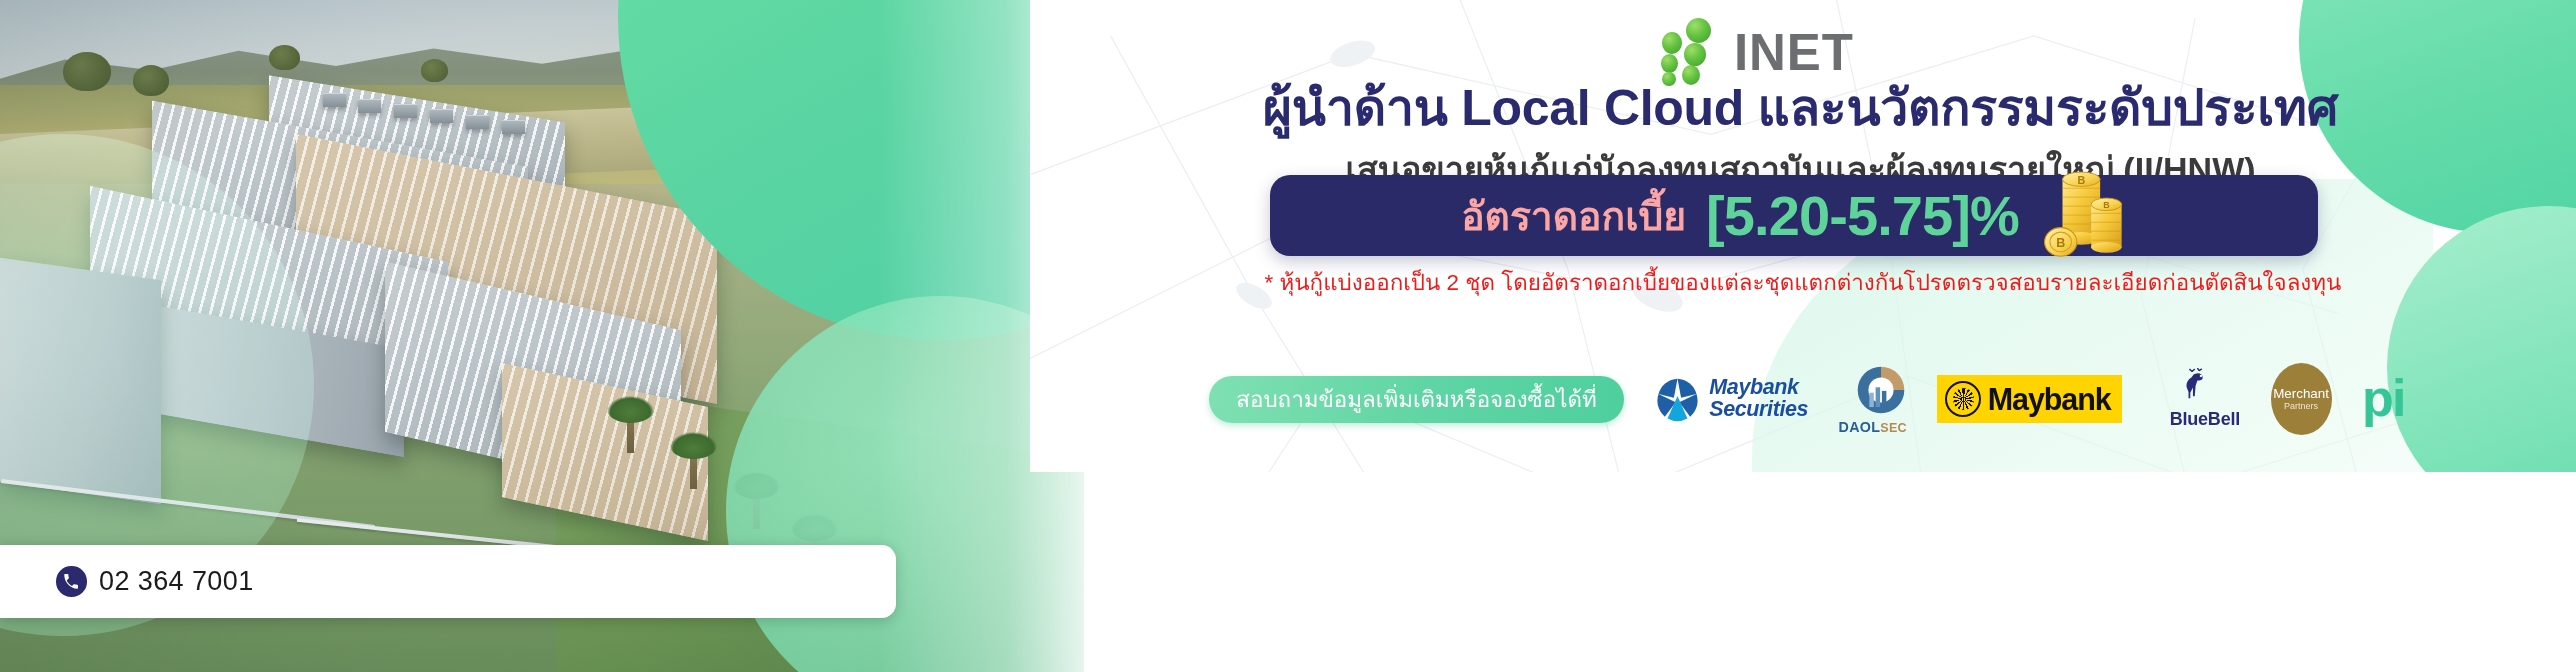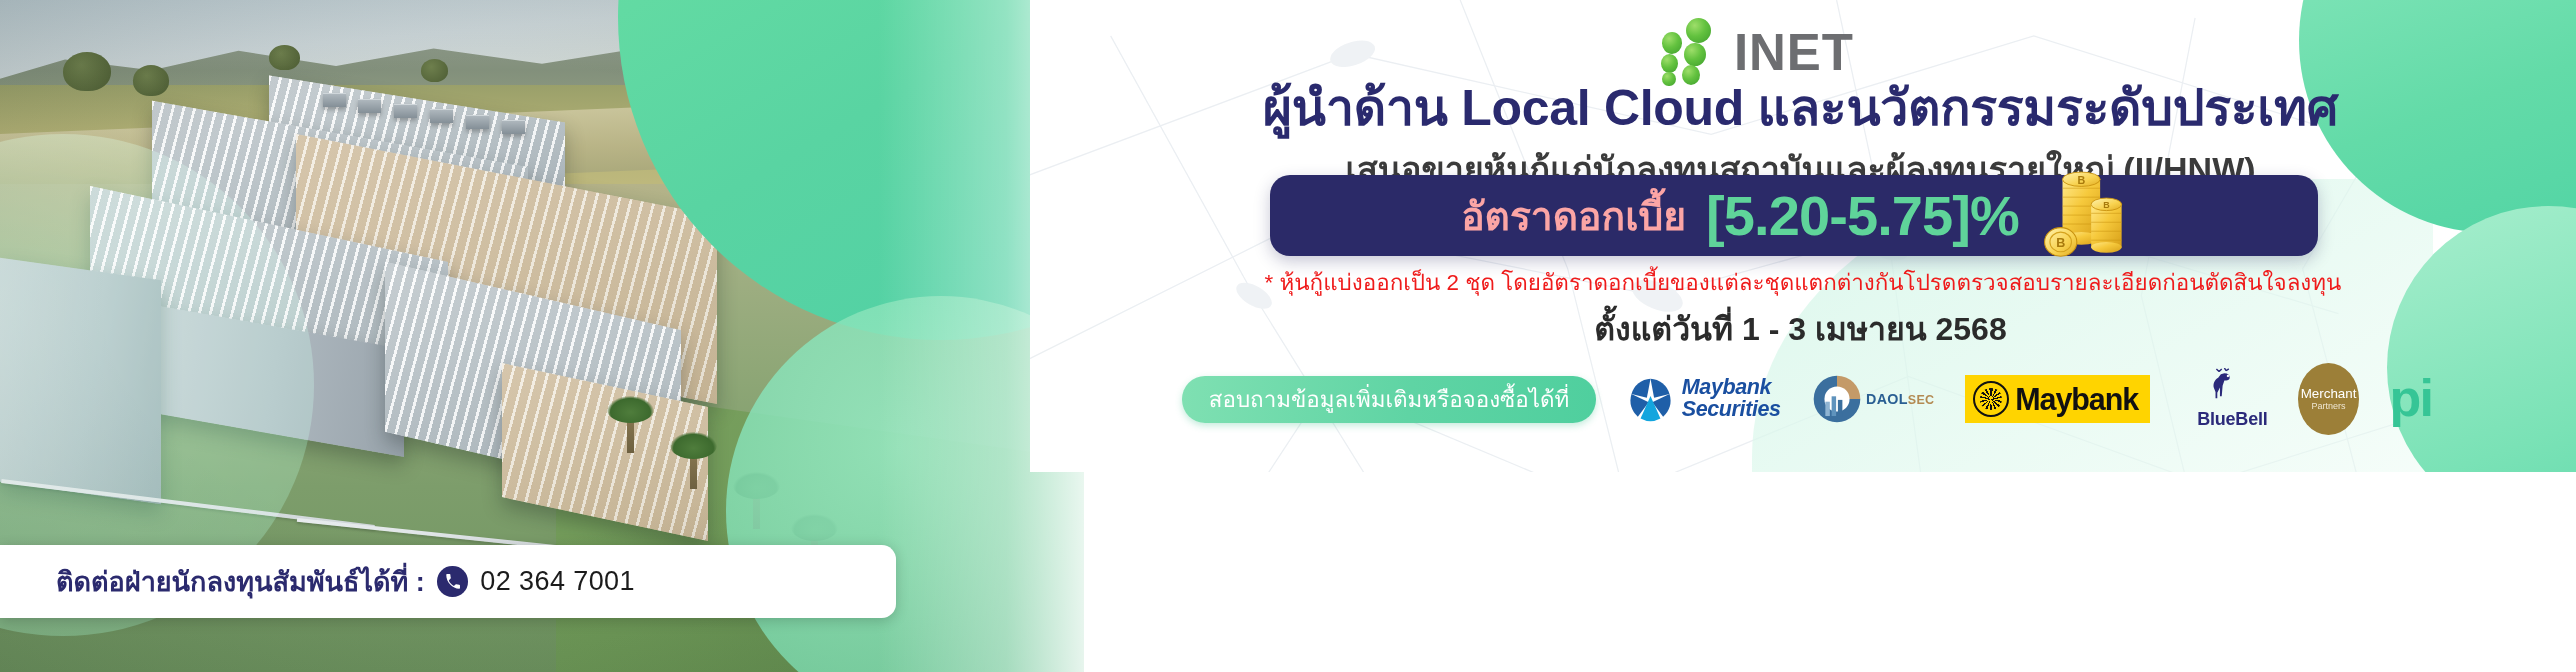--- a/index.html
+++ b/index.html
@@ -186,21 +186,21 @@
   .logo-slot { display:flex; align-items:center; justify-content:center; }
 
   
   .yuanta { display:flex; align-items:center; gap:8px; }
   .yuanta-mark { position:relative; width:47px; height:47px; }
   .yuanta-txt { line-height:1.02; }
   .yuanta-txt .l1 { font-size:21.5px; font-style:italic; font-weight:700; color:#1a4fa0; letter-spacing:-0.4px; }
   .yuanta-txt .l2 { font-size:21.5px; font-style:italic; font-weight:700; color:#1a4fa0; letter-spacing:-0.4px; }
 
   
-  .daol { display:flex; align-items:center; gap:3px; }
+  .daol { display:flex; flex-direction:column; align-items:flex-end; gap:3px; }
   .daol-mark { position:relative; width:52px; height:52px; }
   .daol-txt { font-size:14.3px; font-weight:700; letter-spacing:0.3px; }
   .daol-txt .d { color:#2a5f93; }
   .daol-txt .s { color:#b38a52; font-size:12.5px; }
 
   
   .maybank {
     background:#ffd400; padding:6.3px 11.6px 6.3px 8px; border-radius:0;
     display:flex; align-items:center; gap:6.3px;
   }
@@ -383,21 +383,20 @@
           <g>
             <ellipse cx="22" cy="88" rx="18" ry="16" fill="url(#goldTop)" stroke="#c9920f" stroke-width="1.2"></ellipse>
             <ellipse cx="22" cy="88" rx="12" ry="11" fill="none" stroke="#d4a21d" stroke-width="1.2"></ellipse>
             <text x="22" y="94" font-size="14" font-weight="700" fill="#a87a0c" text-anchor="middle" font-family="'Liberation Sans',sans-serif">B</text>
           </g>
         </svg>
       </span>
     </div>
 
     <div class="disclaimer">* หุ้นกู้แบ่งออกเป็น 2 ชุด โดยอัตราดอกเบี้ยของแต่ละชุดแตกต่างกันโปรดตรวจสอบรายละเอียดก่อนตัดสินใจลงทุน</div>
-    <div class="dateline">ตั้งแต่วันที่ 1 - 3 เมษายน 2568</div>
 
     <div class="partner-row">
 
       <div class="cta-pill">
         <span>สอบถามข้อมูลเพิ่มเติมหรือจองซื้อได้ที่</span>
       </div>
 
       <div class="logo-slot yuanta">
         <span class="yuanta-mark">
           <svg width="47" height="47" viewBox="0 0 52 52">
@@ -458,21 +457,20 @@
       </div>
 
       <div class="logo-slot">
         <span class="pi-logo">pi</span>
       </div>
 
     </div>
   </div>
 
   <div class="contact-card">
-    <span class="contact-label">ติดต่อฝ่ายนักลงทุนสัมพันธ์ได้ที่ :</span>
     <span class="phone-icon">
       <svg width="18" height="18" viewBox="0 0 24 24" fill="#ffffff">
         <path d="M6.6 10.8c1.4 2.8 3.8 5.2 6.6 6.6l2.2-2.2c.3-.3.7-.4 1.1-.3 1.2.4 2.5.6 3.8.6.6 0 1 .4 1 1V20c0 .6-.4 1-1 1C11.3 21 3 12.7 3 2.4c0-.6.4-1 1-1h3.5c.6 0 1 .4 1 1 0 1.3.2 2.6.6 3.8.1.4 0 .8-.3 1.1l-2.2 2.5z"></path>
       </svg>
     </span>
     <span class="contact-number">02 364 7001</span>
   </div>
 
 </div>
 

